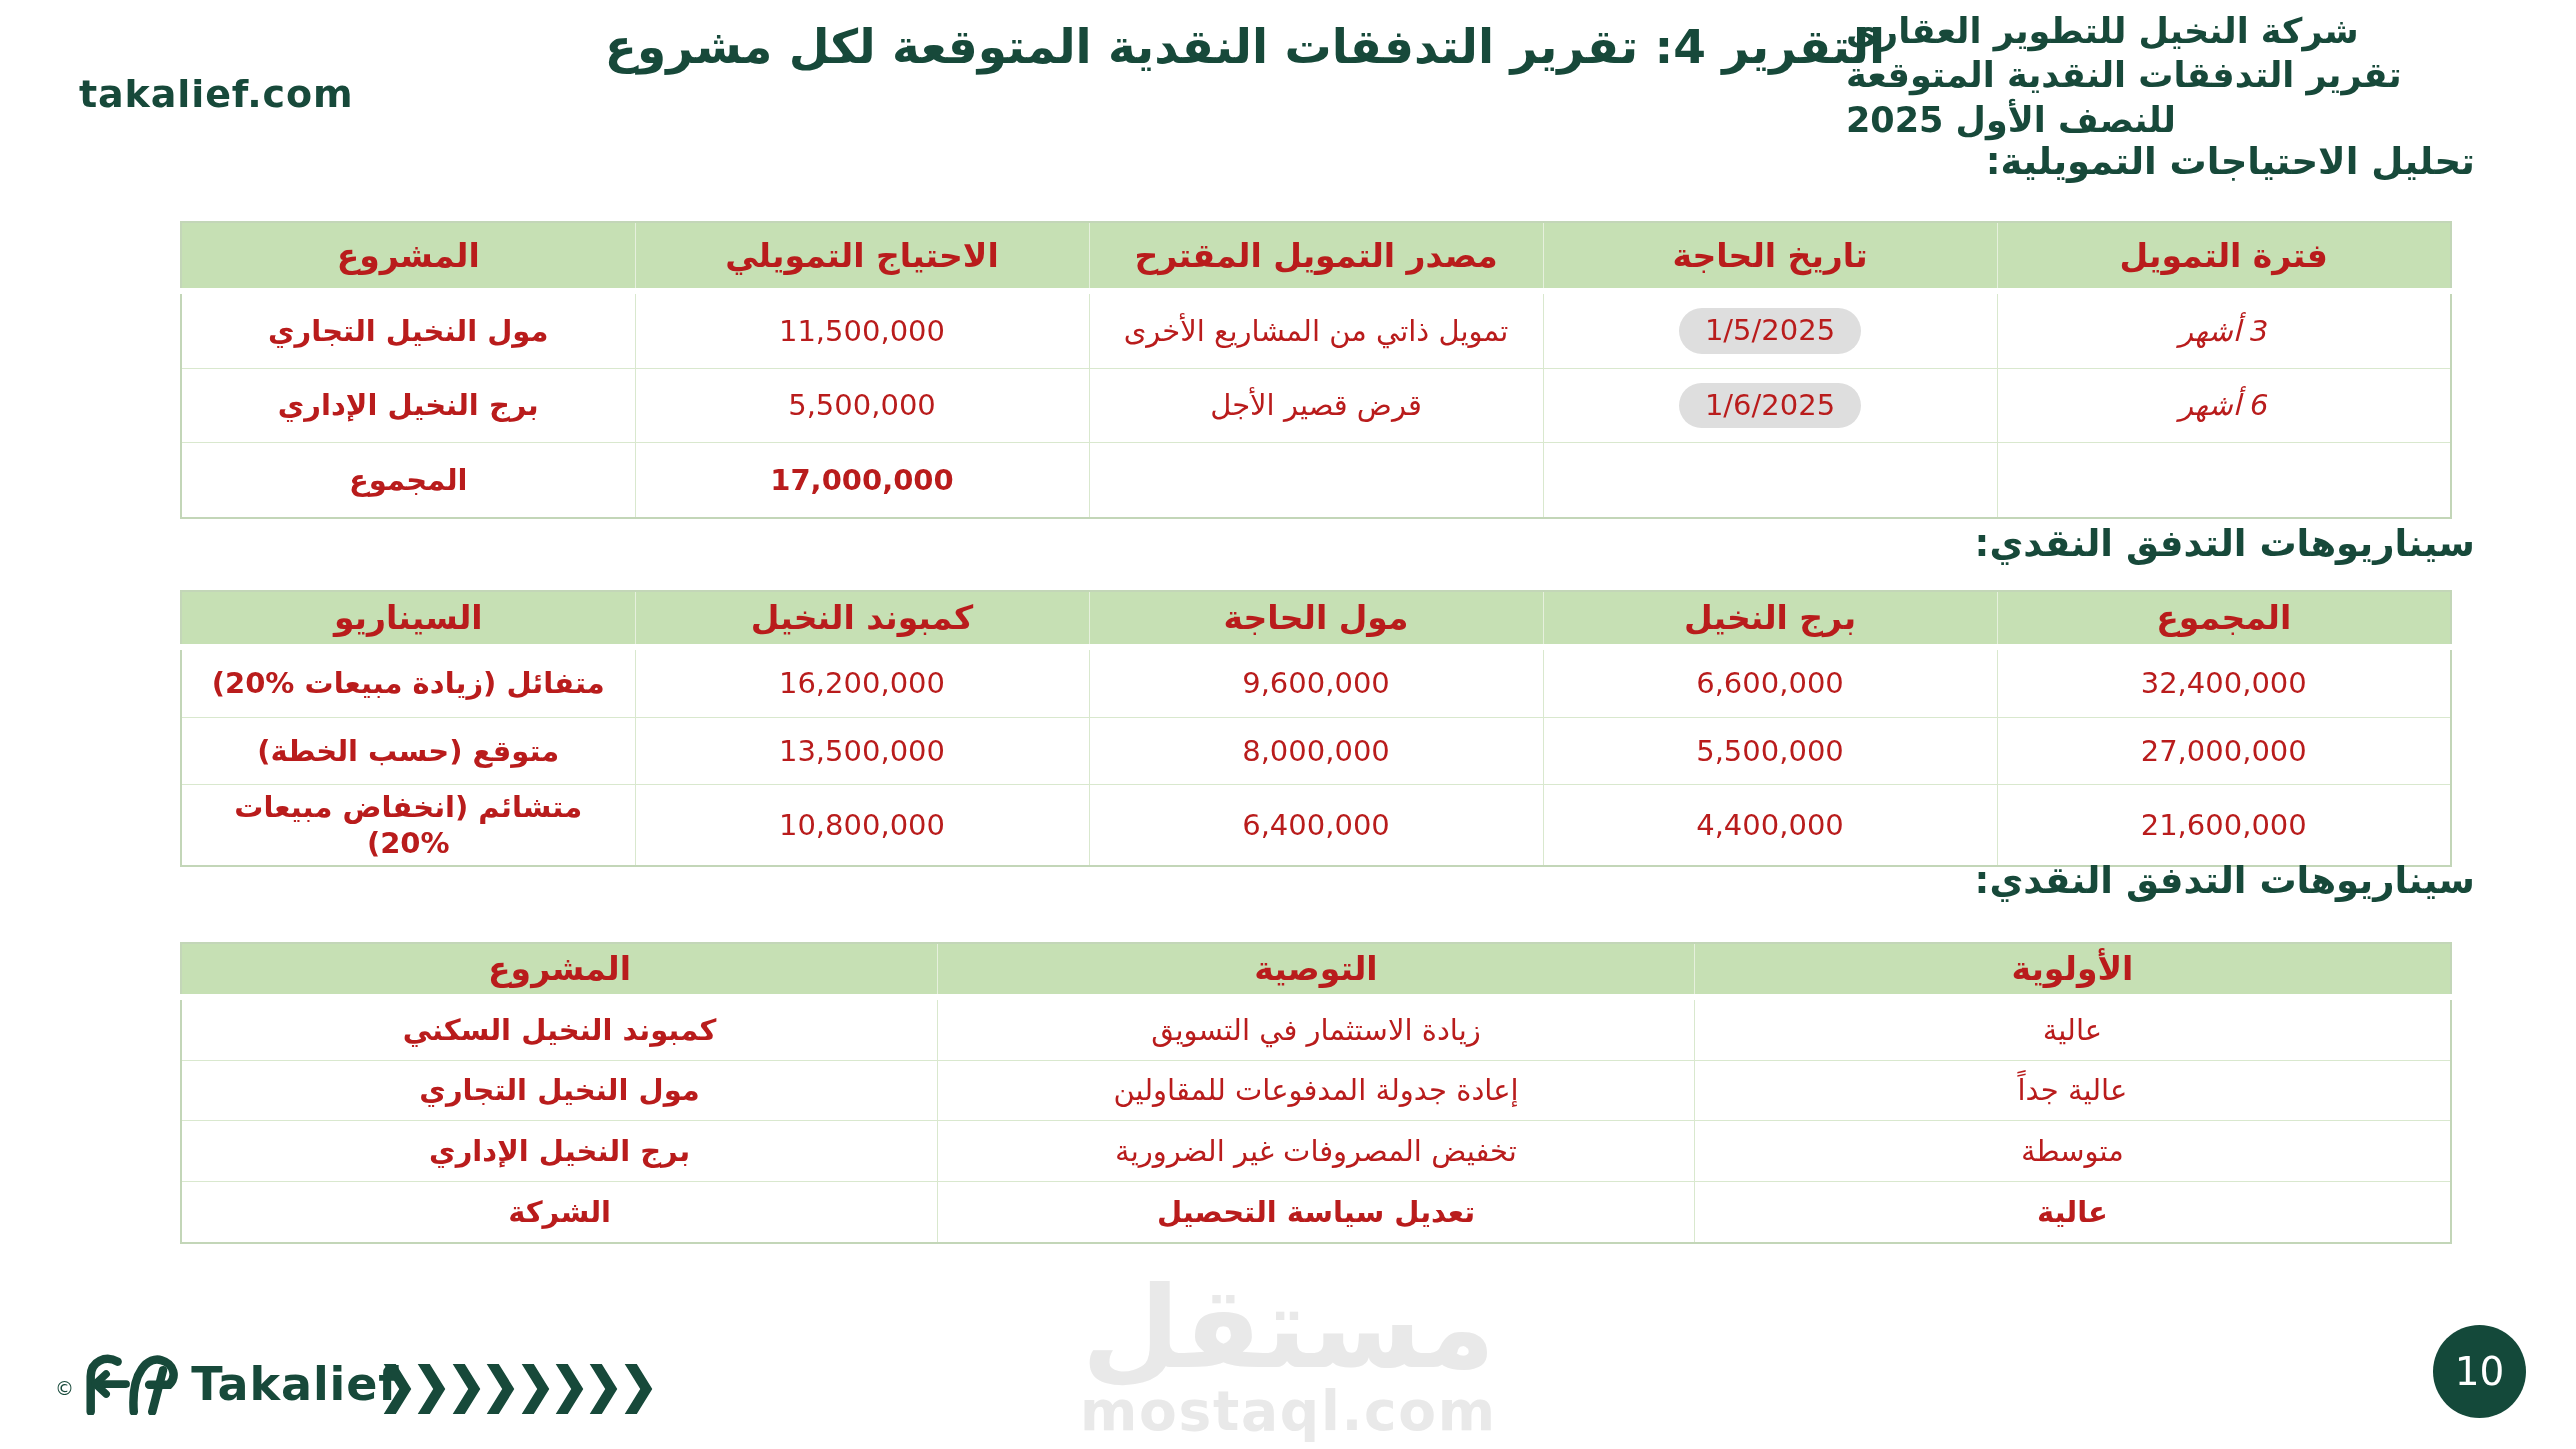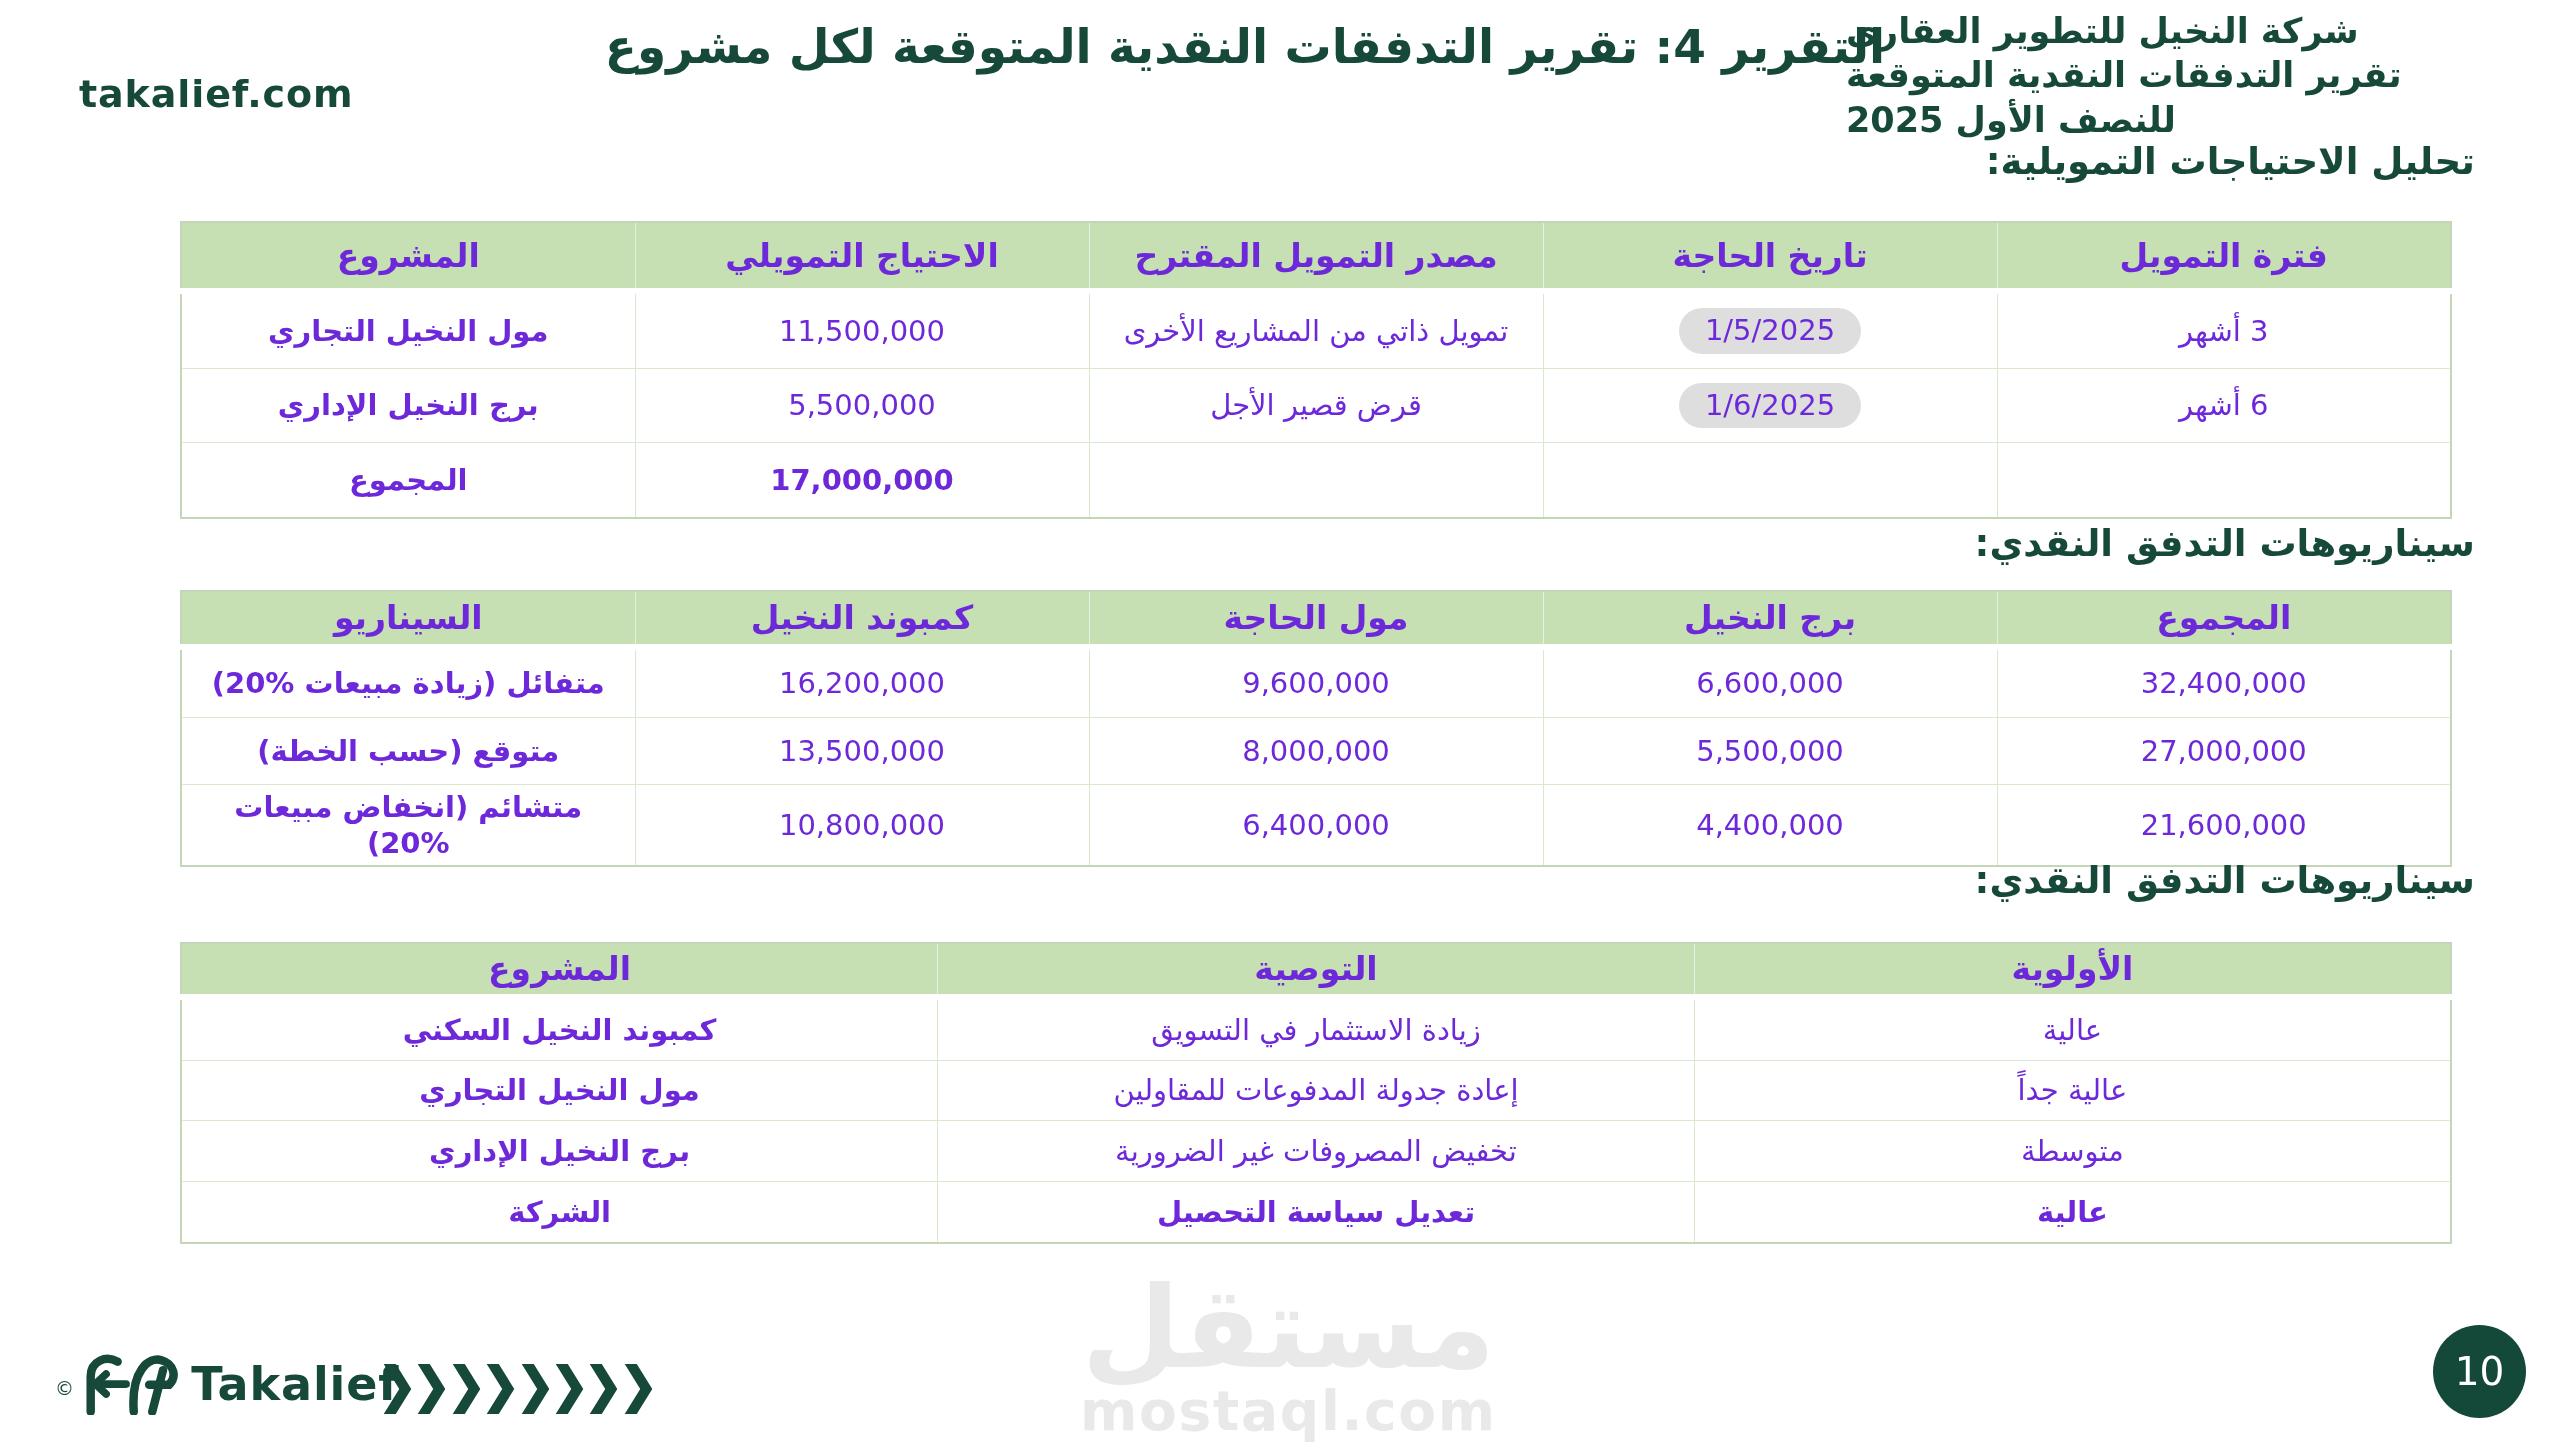--- a/index.html
+++ b/index.html
@@ -27,39 +27,39 @@
   #h-scenarios { top:522px; }
   #h-recommend { top:859px; }
 
   
   .tbl {
     position:absolute; left:180px; width:2272px; border-collapse:collapse;
     table-layout:fixed; background:#ffffff; direction:ltr; border:2.6px solid #c3d6b8;
   }
   .tbl th, .tbl td {
     direction:rtl; unicode-bidi:isolate; text-align:center; vertical-align:middle;
-    border:1.7px solid #d9e8ce; padding:3.4px 15.5px; font-size:29px; color:#6d28d9;
+    border:1.7px solid #d9e8ce; padding:3.4px 15.5px; font-size:29px; color:#b91c1c;
     overflow:hidden; line-height:1.25;
   }
   .tbl th {
     background:#c6e0b4; font-weight:bold; font-size:33px;
     border:1.7px solid #e6f0dd; border-bottom:6px solid #ffffff;
   }
   #t-funding { top:221px; }
   #t-funding th { height:58px; }
   #t-funding td { height:67px; }
   #t-scenarios { top:590px; }
   #t-scenarios th { height:45px; }
   #t-scenarios td { height:60px; }
   #t-recommend { top:942px; }
   #t-recommend th { height:43px; }
   #t-recommend td { height:53px; }
 
   .bold { font-weight:bold; }
-  .ltr-cell { direction:ltr; }
+  .ltr-cell { direction:ltr;font-style:italic; }
   .pill {
     display:inline-block; background:#dedede; border-radius:24px;
     padding:6.9px 26px; line-height:1.1;
   }
 
   
   .brand { position:absolute; left:55px; top:1350px; display:flex; align-items:center; gap:8.6px; direction:ltr; }
   .brand .copyright { font-size:19px; color:#17493a; align-self:center; margin-top:8.6px; }
   .brand-name { font-size:46px; font-weight:bold; color:#17493a; letter-spacing:0.9px; }
   .chevrons { position:absolute; left:382px; top:1364px; display:flex; gap:3.4px; direction:ltr; }

